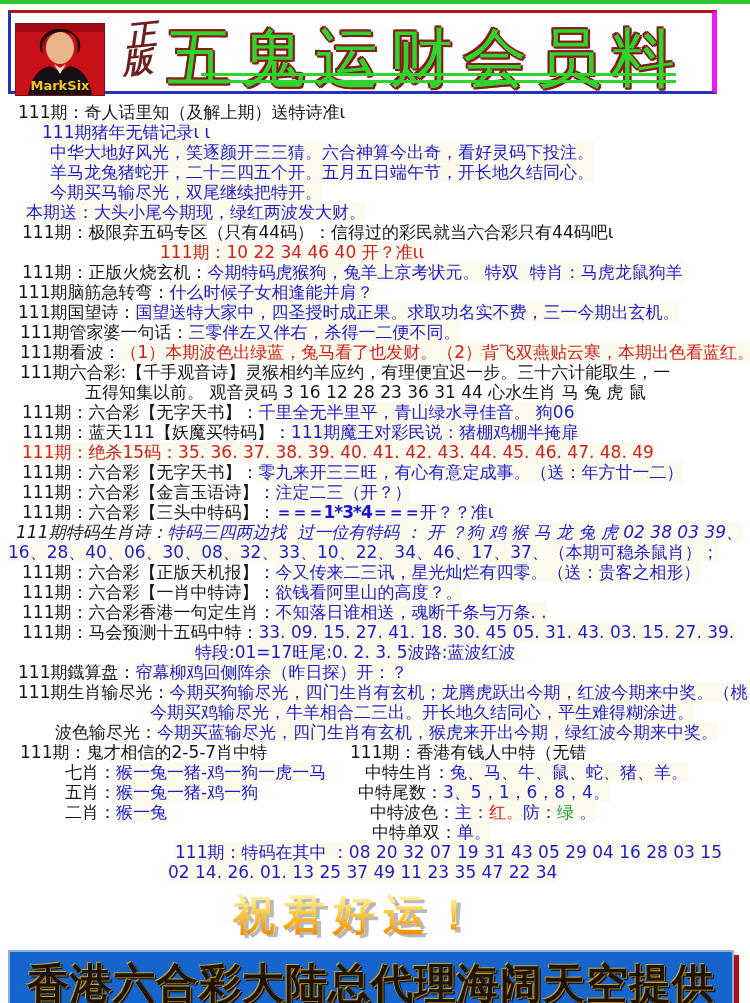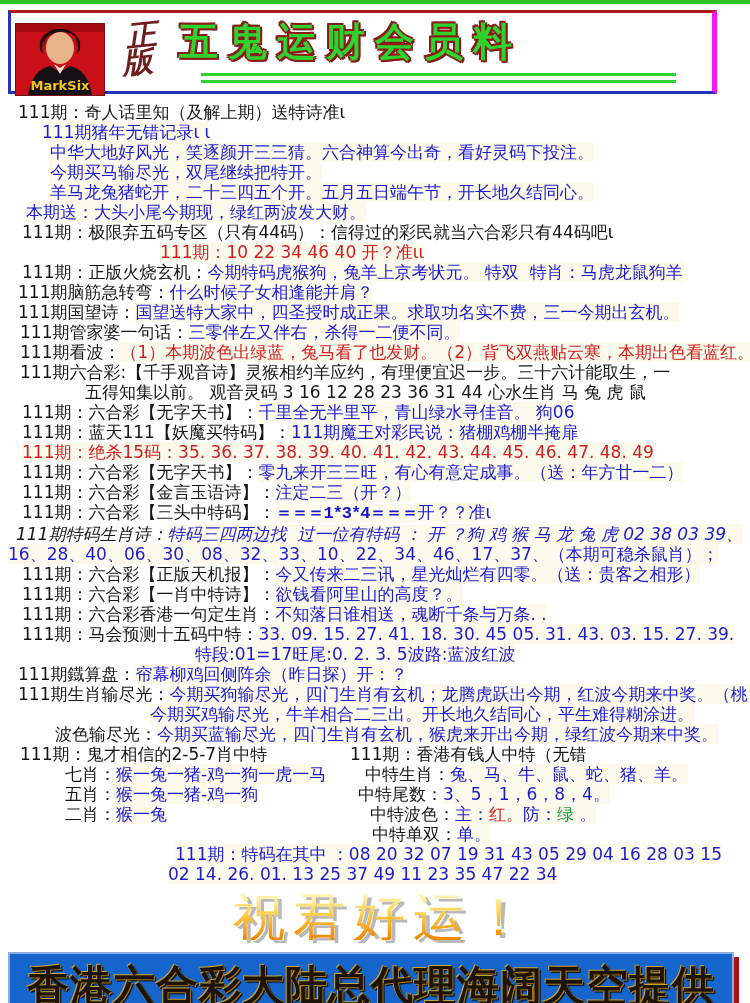--- a/index.html
+++ b/index.html
@@ -15,45 +15,45 @@
     border-top:3px solid #b01818;border-left:3px solid #2433bb;
     border-bottom:3px solid #2433bb;border-right:5px solid #f516f5;
   }
   .photo{position:absolute;left:4px;top:10px;width:88px;height:71px;border:1px solid #7a1010;}
   .edition{
     position:absolute;left:116px;top:8px;color:#6f1d1d;font-weight:bold;
     font-size:30px;line-height:27px;transform:skewX(-14deg) rotate(-6deg);
     white-space:pre-line;letter-spacing:0;
   }
   .title{
-    position:absolute;left:168px;top:2px;font-size:39px;font-weight:bold;color:#2ed32e;
+    position:absolute;left:156px;top:2px;font-size:64px;font-weight:normal;color:#2ed32e;
     letter-spacing:10px;white-space:nowrap;
     text-shadow:2px 0 #8b1a1a,-2px 0 #8b1a1a,0 2px #8b1a1a,0 -2px #8b1a1a,2px 2px #8b1a1a,-2px -2px #8b1a1a;
   }
   .title-underline{
     position:absolute;left:190px;top:60px;width:475px;height:4px;
     border-top:3px solid #2ed32e;border-bottom:3px solid #2ed32e;
   }
   
   .content{margin-top:8px;}
   .line{line-height:20px;font-size:17px;white-space:pre;}
   .seg.k{color:#161616;}
   .seg.b{color:#1c1ccf;background:#fcfaec;text-align:right;}
   .seg.r{color:#d02020;background:#fcfaec;}
   .seg.g{color:#1f9e3f;background:#fcfaec;}
-  .seg.bars{color:#1414d6;font-weight:900;background:#fcfaec;letter-spacing:-1px;font-family:Liberation Mono, monospace;}
+  .seg.bars{color:#1414d6;font-weight:900;background:#fcfaec;letter-spacing:-1px;}
   
   .cols{display:flex;margin-left:20px;}
   .col-left{width:310px;}
   .col-right{width:400px;padding-left:20px;}
   .pl45{padding-left:45px;} .pl8{padding-left:8px;} .pl15{padding-left:15px;}
   .pl20{padding-left:20px;} .pl22{padding-left:22px;}
   
   .wish{
-    margin:10px 0 0 233px;font-size:52px;font-weight:normal;line-height:46px;width:290px;
+    margin:10px 0 0 233px;font-size:42px;font-weight:bold;line-height:46px;width:290px;
     background:linear-gradient(180deg,#fff3b0 5%,#ffd24d 40%,#f08a00 95%);
     -webkit-background-clip:text;background-clip:text;color:transparent;
     filter:drop-shadow(4px 3px 0 #b9b9b9);white-space:nowrap;letter-spacing:8px;
   }
   .banner{
     margin:12px 16px 0 8px;height:64px;background:#1565cd;
     border:2px solid #8ab0e2;box-shadow:5px 5px 0 #a81212;
     display:flex;align-items:center;justify-content:center;overflow:hidden;
   }
   .banner-text{
@@ -84,22 +84,22 @@
 版</div>
   <div class="title">五鬼运财会员料</div>
   <div class="title-underline"></div>
 </div>
 
 <div class="content">
   <div id="lines-top">
       <div class="line" style="margin-left: 18px;"><span class="seg k">111期：奇人话里知（及解上期）送特诗准ι</span></div>
       <div class="line" style="margin-left: 42px;"><span class="seg b">111期猪年无错记录ι ι</span></div>
       <div class="line" style="margin-left: 50px;"><span class="seg b">中华大地好风光，笑逐颜开三三猜。六合神算今出奇，看好灵码下投注。</span></div>
+      <div class="line" style="margin-left: 50px;"><span class="seg b">羊马龙兔猪蛇开，二十三四五个开。五月五日端午节，开长地久结同心。</span></div>
       <div class="line" style="margin-left: 50px;"><span class="seg b">今期买马输尽光，双尾继续把特开。</span></div>
-      <div class="line" style="margin-left: 50px;"><span class="seg b">羊马龙兔猪蛇开，二十三四五个开。五月五日端午节，开长地久结同心。</span></div>
       <div class="line" style="margin-left: 26px;"><span class="seg b">本期送：大头小尾今期现，绿红两波发大财。</span></div>
       <div class="line" style="margin-left: 22px;"><span class="seg k">111期：极限弃五码专区（只有44码）：信得过的彩民就当六合彩只有44码吧ι</span></div>
       <div class="line" style="margin-left: 160px;"><span class="seg r">111期：10 22 34 46 40 开？准ιι</span></div>
       <div class="line" style="margin-left: 22px;"><span class="seg k">111期：正版火烧玄机：</span><span class="seg b">今期特码虎猴狗，兔羊上京考状元。 特双  特肖：马虎龙鼠狗羊</span></div>
       <div class="line" style="margin-left: 18px;"><span class="seg k">111期脑筋急转弯：</span><span class="seg b">什么时候子女相逢能并肩？</span></div>
       <div class="line" style="margin-left: 18px;"><span class="seg k">111期国望诗：</span><span class="seg b">国望送特大家中，四圣授时成正果。求取功名实不费，三一今期出玄机。</span></div>
       <div class="line" style="margin-left: 20px;"><span class="seg k">111期管家婆一句话：</span><span class="seg b">三零伴左又伴右，杀得一二便不同。</span></div>
       <div class="line" style="margin-left: 20px;"><span class="seg k">111期看波：</span><span class="seg r">（1）本期波色出绿蓝，兔马看了也发财。（2）背飞双燕贴云寒，本期出色看蓝红。</span></div>
       <div class="line" style="margin-left: 20px;"><span class="seg k">111期六合彩:【千手观音诗】灵猴相约羊应约，有理便宜迟一步。三十六计能取生，一</span></div>
       <div class="line" style="margin-left: 85px;"><span class="seg k">五得知集以前。 观音灵码 3 16 12 28 23 36 31 44 心水生肖 马 兔 虎 鼠</span></div>

